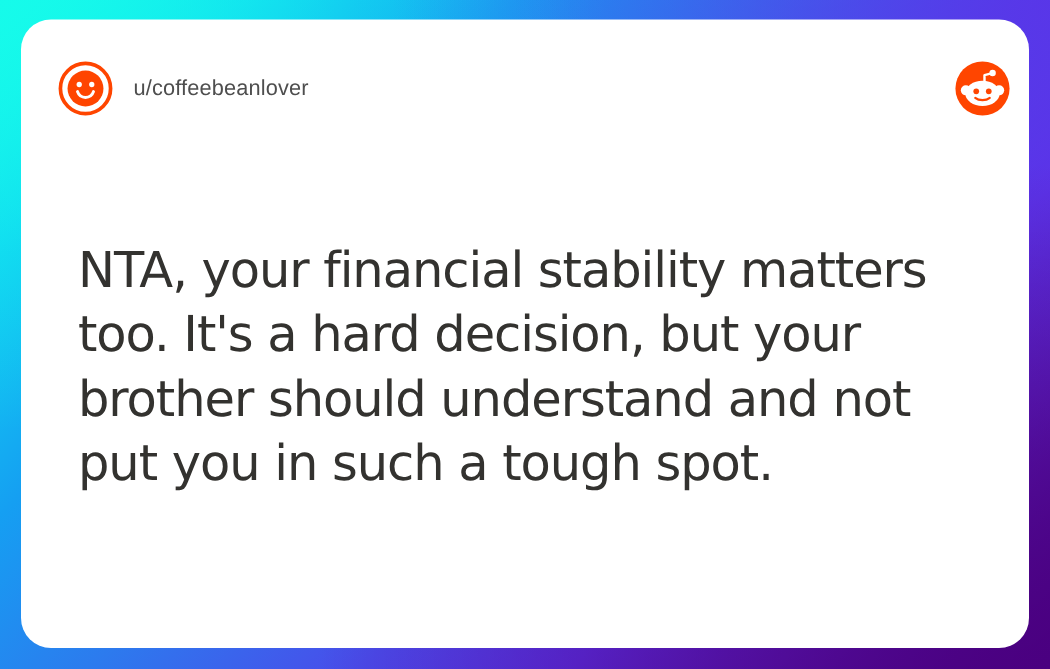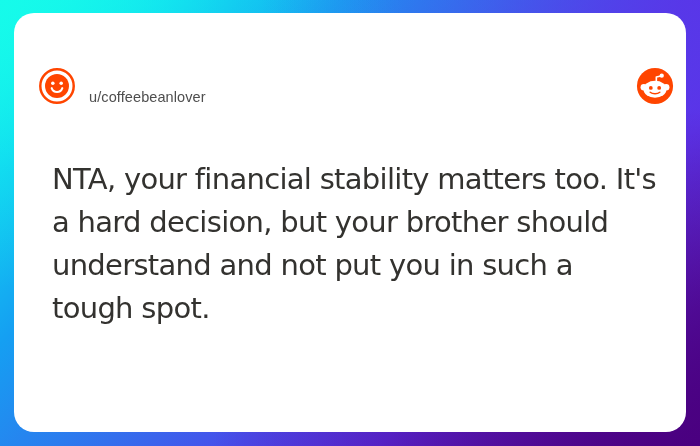--- a/index.html
+++ b/index.html
@@ -56,21 +56,21 @@
   }
 
   
   .card-header {
     position: absolute;
     left: 0;
     top: 0;
     right: 0;
     height: 92px;
     display: flex;
-    align-items: flex-end;
+    align-items: center;
     padding: 0 10px 0 22px;
     box-sizing: border-box;
   }
   .avatar {
     width: 38px;
     height: 38px;
     flex: 0 0 38px;
     display: block;
     margin-left: 2px;
   }
@@ -94,21 +94,21 @@
   
   .card-body {
     position: absolute;
     left: 38px;
     right: 26px;
     top: 145px;
   }
   .comment-text {
     margin: 0;
     font-family: "DejaVu Sans", sans-serif;
-    font-size: 29px;
+    font-size: 33px;
     line-height: 43px;
     color: #33322f;
     letter-spacing: -0.7px;
     font-weight: 400;
     white-space: pre-wrap;
   }
 </style>
 </head>
 <body>
 

